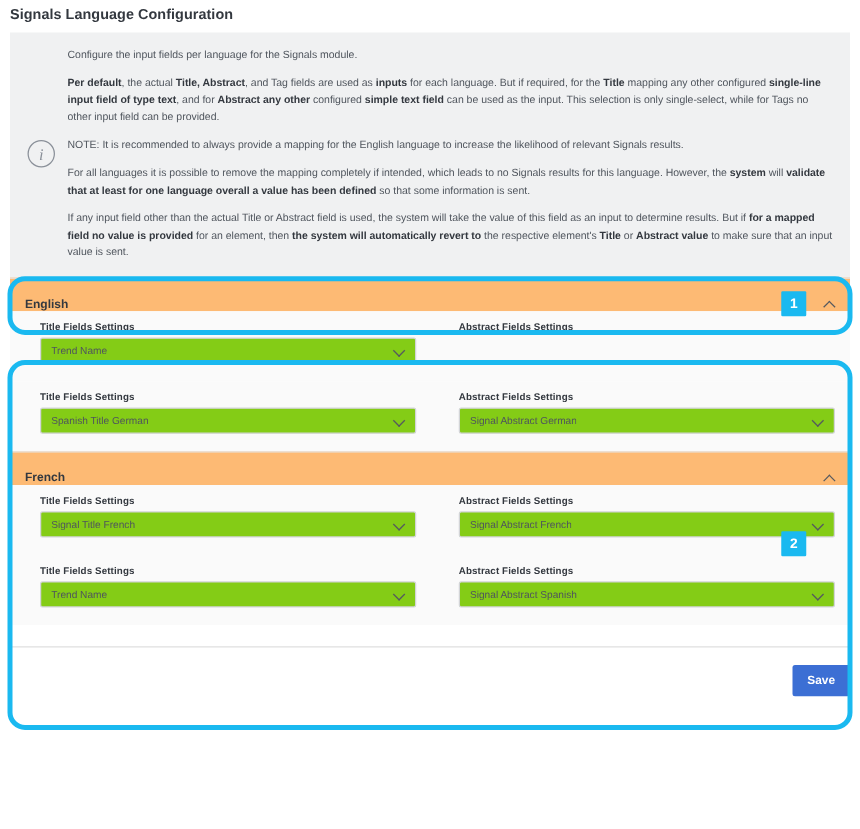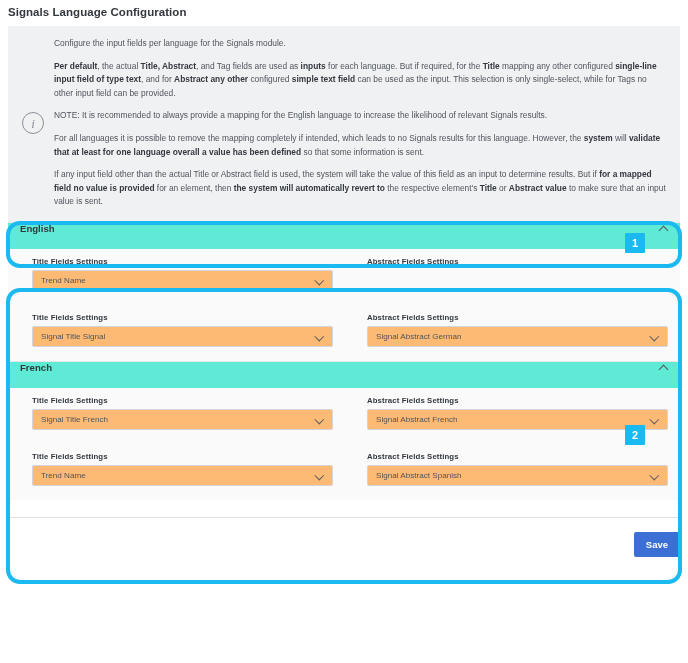--- a/index.html
+++ b/index.html
@@ -54,25 +54,25 @@
     color: #4f555d;
     margin-bottom: 9px;
   }
   .info-body p:last-child { margin-bottom: 0; }
   .info-body b { font-weight: bold; color: #33383f; }
 
   
   .sections { margin: 0 8px; }
 
   .acc-header {
-    background: #5eead4;
+    background: #fdba74;
     border-top: 1px solid #e6e6e6;
     height: 27px;
     display: flex;
-    align-items: flex-start;
+    align-items: flex-end;
     justify-content: space-between;
     padding: 0 10px 0 12px;
   }
   .acc-title {
     font-size: 9.6px;
     font-weight: bold;
     color: #33383f;
   }
   .chev {
     width: 11px; height: 11px;
@@ -98,21 +98,21 @@
   .field-label {
     font-size: 7.8px;
     font-weight: bold;
     color: #33383f;
     margin-bottom: 4px;
     letter-spacing: 0.1px;
   }
   .select-box {
     position: relative;
     height: 21px;
-    background: #fdba74;
+    background: #84cc16;
     border: 1px solid #d2d4d7;
     border-radius: 2px;
     display: flex;
     align-items: center;
     padding: 0 22px 0 8px;
   }
   .select-value {
     font-size: 8.1px;
     color: #4f555d;
     white-space: nowrap;
@@ -220,21 +220,21 @@
     </div>
     <div class="field-col">
       <div class="field-label">Abstract Fields Settings</div>
     </div>
   </div>
 
   <div class="acc-body">
     <div class="field-col">
       <div class="field-label">Title Fields Settings</div>
       <div class="select-box">
-        <span class="select-value">Signal Title Signal</span>
+        <span class="select-value">Spanish Title German</span>
         <span class="select-chev"></span>
       </div>
     </div>
     <div class="field-col">
       <div class="field-label">Abstract Fields Settings</div>
       <div class="select-box">
         <span class="select-value">Signal Abstract German</span>
         <span class="select-chev"></span>
       </div>
     </div>

